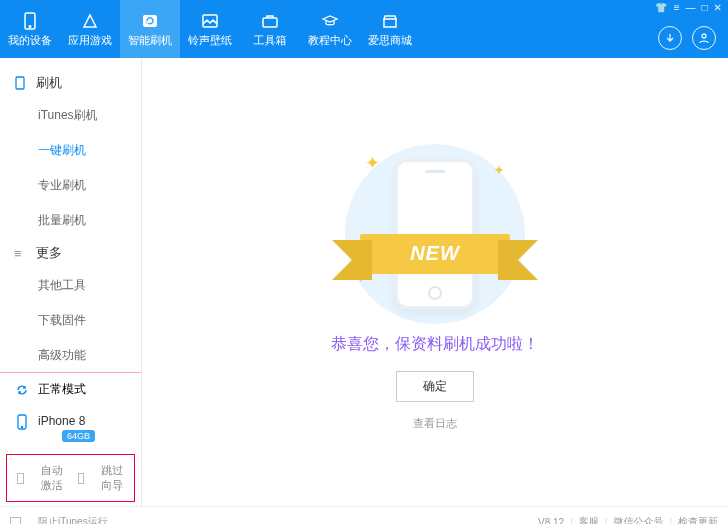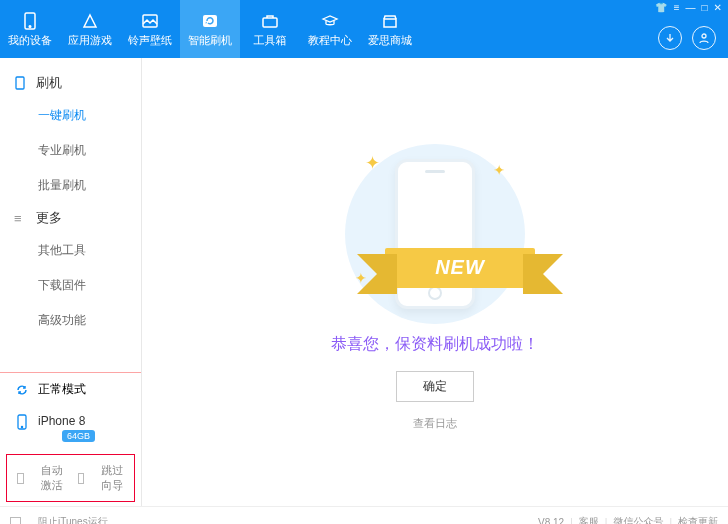--- a/index.html
+++ b/index.html
@@ -41,21 +41,21 @@
   .main { flex:1; position:relative; display:flex; flex-direction:column; align-items:center; justify-content:center; }
   .illus { width:240px; height:200px; position:relative; display:flex; align-items:center; justify-content:center; }
   .bg-circle { width:180px; height:180px; border-radius:50%; background:#e8f4fd; position:absolute; }
   .phone { width:80px; height:150px; background:#fff; border:3px solid #e8f0f6; border-radius:12px; position:relative; z-index:2; box-shadow:0 4px 10px rgba(0,0,0,.06); }
   .phone::before { content:""; position:absolute; top:8px; left:50%; transform:translateX(-50%); width:20px; height:3px; background:#dfe8ee; border-radius:2px; }
   .phone::after { content:""; position:absolute; bottom:6px; left:50%; transform:translateX(-50%); width:10px; height:10px; border:2px solid #dfe8ee; border-radius:50%; }
   .spark { position:absolute; color:#f6c945; font-size:18px; }
   .spark.s1 { top:18px; left:50px; }
   .spark.s2 { top:28px; right:50px; font-size:14px; }
   .spark.s3 { bottom:48px; left:40px; font-size:14px; }
-  .ribbon { position:absolute; width:200px; height:44px; z-index:3; display:flex; align-items:center; justify-content:flex-end; top: 112px;}
+  .ribbon { position:absolute; width:200px; height:44px; z-index:3; display:flex; align-items:center; justify-content:center; top: 98px;}
   .ribbon-body { width:150px; height:40px; background:#f6c945; display:flex; align-items:center; justify-content:center; color:#fff; font-weight:900; font-size:20px; letter-spacing:1px; position:relative; border-radius:2px; font-style:italic;}
   .ribbon-body::before, .ribbon-body::after { content:""; position:absolute; top:6px; width:0; height:0; border:20px solid #e5b832; }
   .ribbon-body::before { left:-28px; border-left-color:transparent; }
   .ribbon-body::after { right:-28px; border-right-color:transparent; }
 
   .success-text { font-size:16px; color:#8b5cf6; }
   .ok-btn { margin-top:16px; border:1px solid #ccc; background:#fff; padding:6px 26px; font-size:12px; cursor:pointer; color:#333; }
   .log-link { margin-top:14px; font-size:11px; color:#999; cursor:pointer; }
 
   .footer { height:31px; border-top:1px solid #eee; display:flex; align-items:center; padding:0 10px; font-size:10px; color:#999; }
@@ -78,38 +78,38 @@
       <span>我的设备</span>
     </div>
     <div class="nav-item">
       <span class="nav-icon">
           <svg width="18" height="16" viewBox="0 0 18 16" fill="none" stroke="#fff" stroke-width="1.5">
             <path d="M9 2 L15 14 H3 Z"></path>
           </svg>
         </span>
       <span>应用游戏</span>
     </div>
-    <div class="nav-item">
-      <span class="nav-icon">
-          <svg width="18" height="16" viewBox="0 0 18 16" fill="none" stroke="#fff" stroke-width="1.5">
-            <rect x="2" y="2" width="14" height="12" rx="1"></rect>
-            <path d="M2 11 l4 -4 3 3 3 -3 4 4"></path>
-          </svg>
-        </span>
-      <span>铃声壁纸</span>
-    </div>
     <div class="nav-item active">
       <span class="nav-icon">
           <svg width="18" height="16" viewBox="0 0 18 16">
             <rect x="2" y="2" width="14" height="12" rx="2" fill="#fff"></rect>
             <path d="M6 8 a3 3 0 1 1 1 2" fill="none" stroke="#3ba6f5" stroke-width="1.5"></path>
             <path d="M6 10 l-1.5 .5 .5 -2 z" fill="#3ba6f5"></path>
           </svg>
         </span>
       <span>智能刷机</span>
+    </div>
+    <div class="nav-item">
+      <span class="nav-icon">
+          <svg width="18" height="16" viewBox="0 0 18 16" fill="none" stroke="#fff" stroke-width="1.5">
+            <rect x="2" y="2" width="14" height="12" rx="1"></rect>
+            <path d="M2 11 l4 -4 3 3 3 -3 4 4"></path>
+          </svg>
+        </span>
+      <span>铃声壁纸</span>
     </div>
     <div class="nav-item">
       <span class="nav-icon">
           <svg width="18" height="16" viewBox="0 0 18 16" fill="none" stroke="#fff" stroke-width="1.5">
             <rect x="2" y="5" width="14" height="9" rx="1"></rect>
             <path d="M6 5 V3 h6 v2"></path>
           </svg>
         </span>
       <span>工具箱</span>
     </div>
@@ -158,20 +158,21 @@
   <div class="sidebar">
     <div class="side-scroll">
       <div class="sec-head">
         <span class="ico">
             <svg width="12" height="14" viewBox="0 0 12 14" fill="none" stroke="#0d8bf2" stroke-width="1.3">
               <rect x="2" y="1" width="8" height="12" rx="1"></rect>
             </svg>
           </span>
         <span>刷机</span>
       </div>
+      <div class="sub-item">iTunes刷机</div>
       <div class="sub-item active">一键刷机</div>
       <div class="sub-item">专业刷机</div>
       <div class="sub-item">批量刷机</div>
 
       <div class="sec-head">
         <span class="ico" style="color:#999">≡</span>
         <span>更多</span>
       </div>
       <div class="sub-item">其他工具</div>
       <div class="sub-item">下载固件</div>

